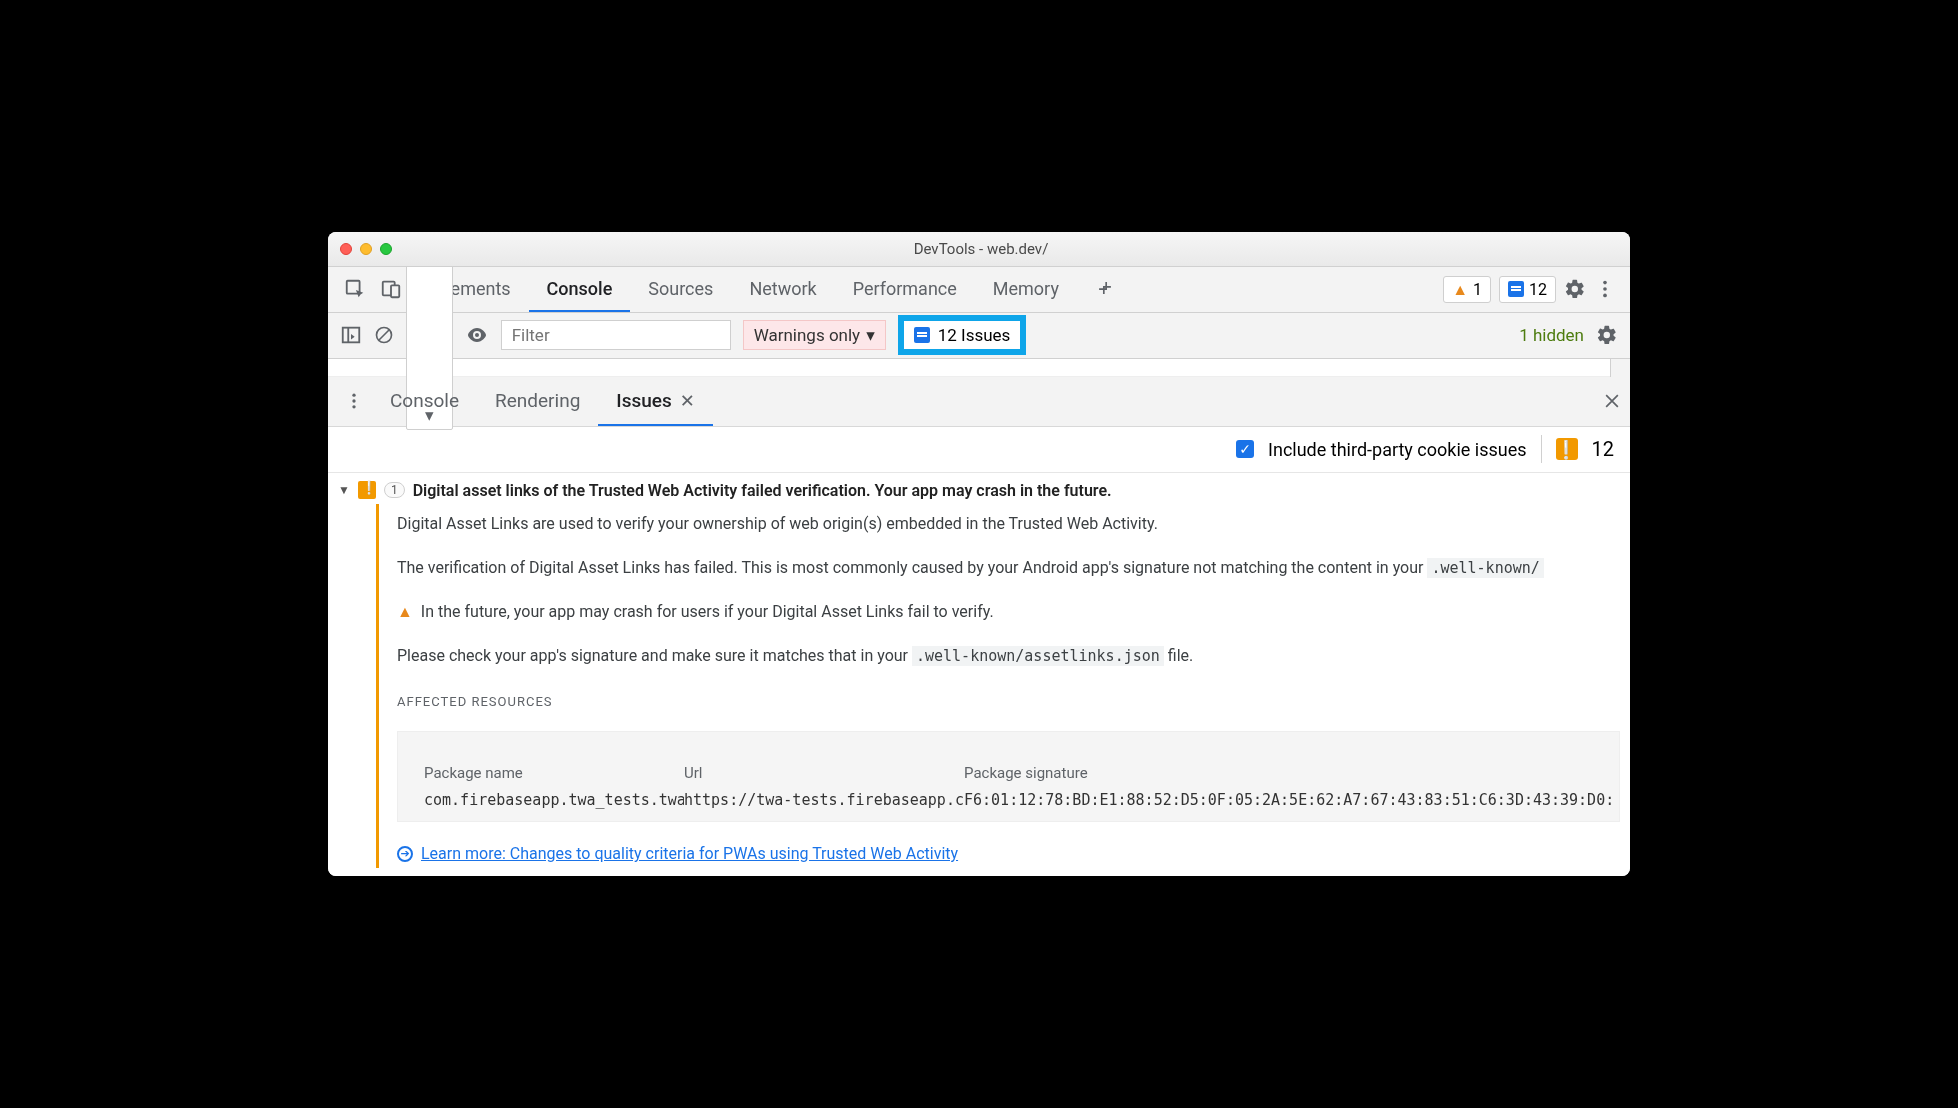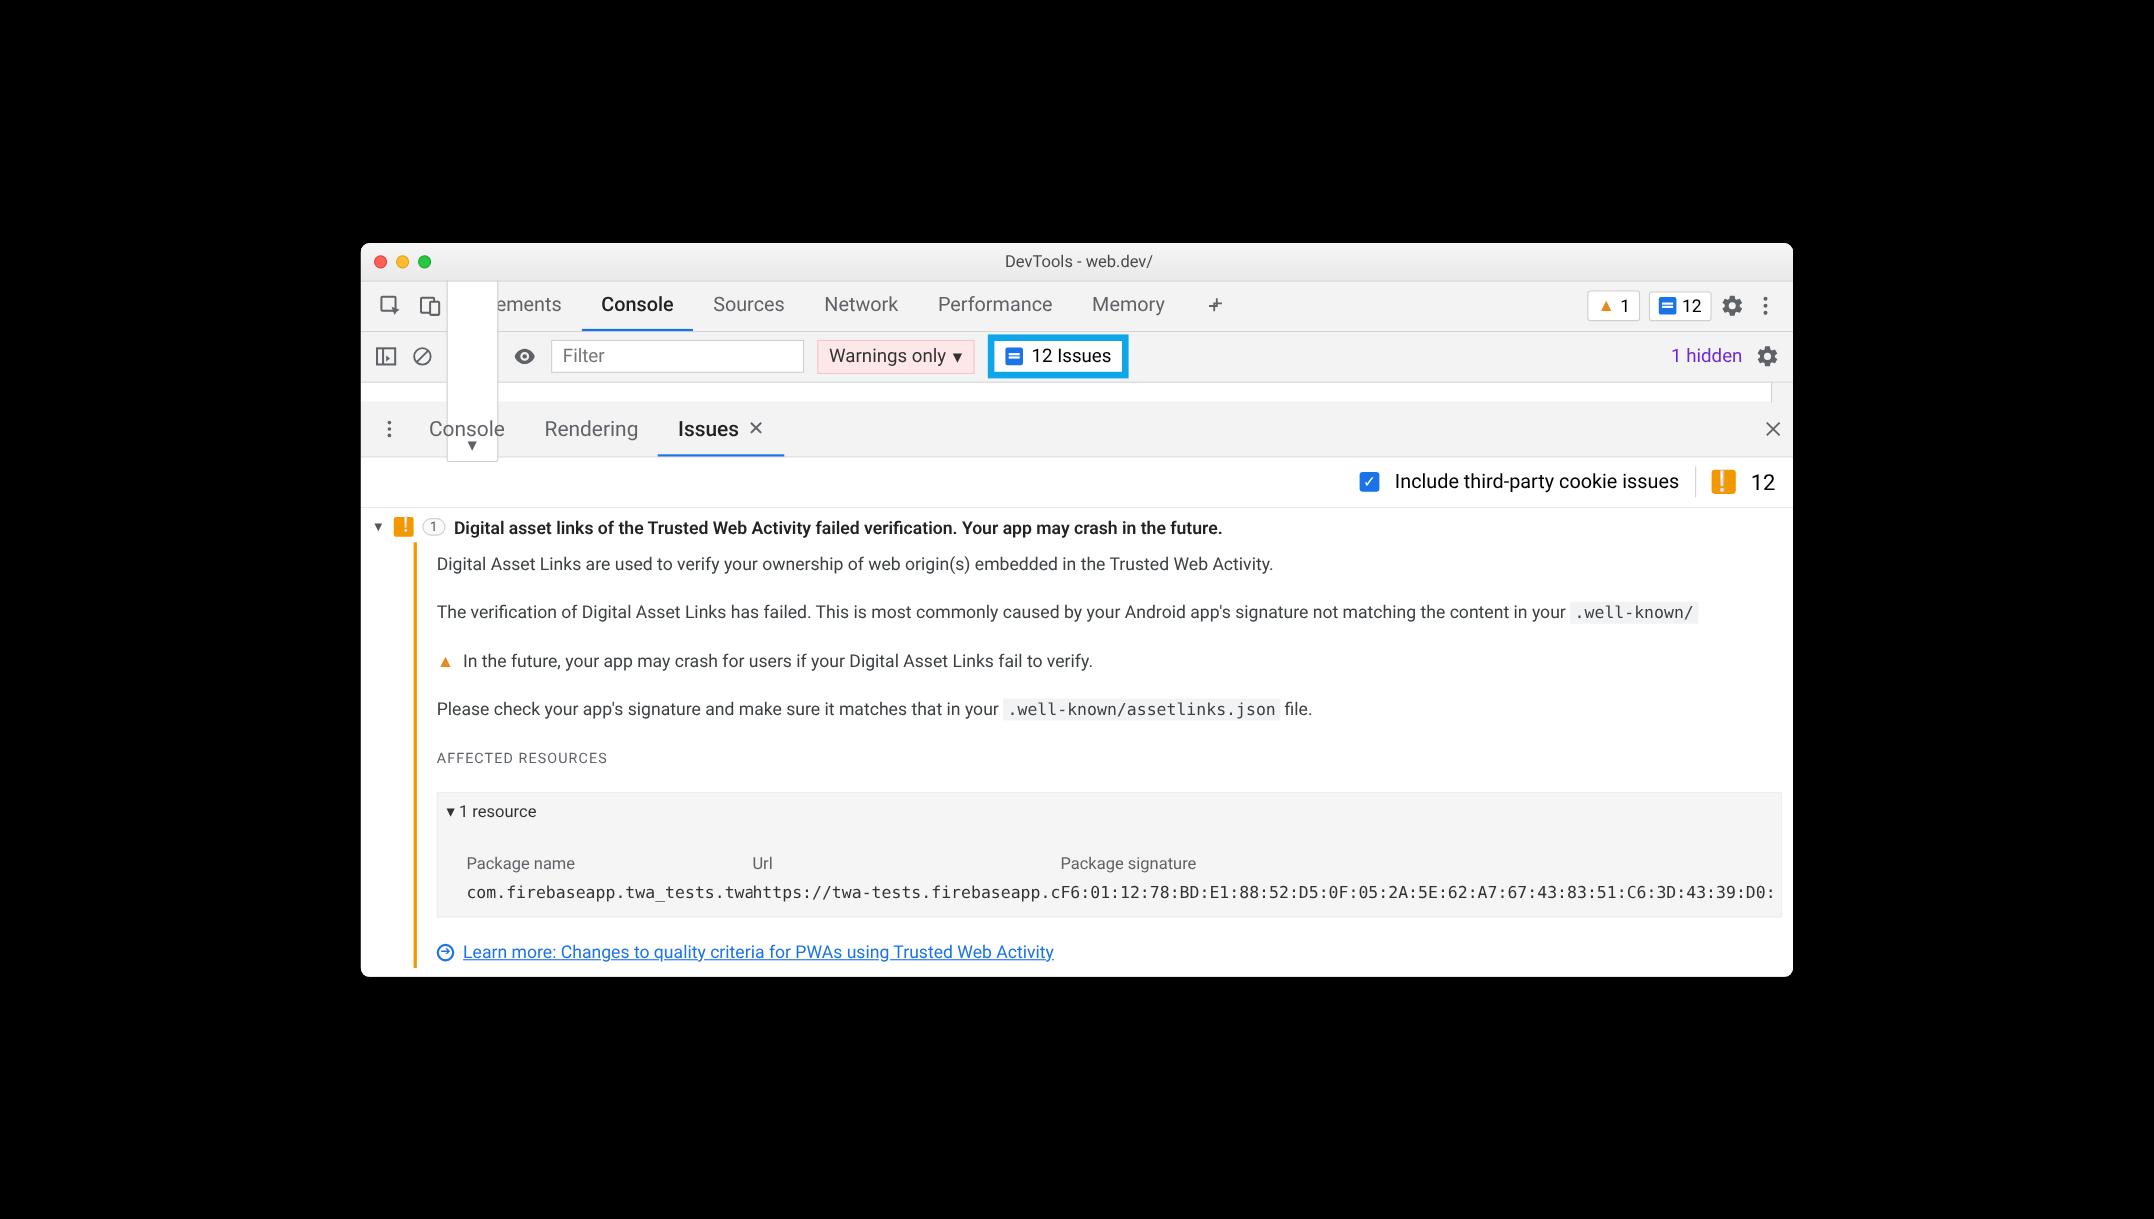--- a/index.html
+++ b/index.html
@@ -27,21 +27,21 @@
 .msg-sq::after { content:""; position:absolute; left:3px; top:5px; width:10px; height:2px; background:#fff; box-shadow: 0 3px 0 #fff; }
 .gear, .dots, .ovflw { color: #5f6368; }
 
 .filterbar { display: flex; align-items: center; height: 46px; border-bottom: 1px solid #d0d0d0; background: #f3f3f3; padding: 0 12px; gap: 12px; }
 .ctx-select { display: flex; align-items: center; gap: 140px; border: 1px solid #cfcfcf; background: #fff; padding: 4px 10px; border-radius: 2px; font-size: 17px; color: #333; flex-direction: column; }
 .ctx-select .caret { color: #5f6368; }
 .filter-input { border: 1px solid #cfcfcf; height: 30px; width: 230px; padding: 0 10px; font-size: 17px; color: #333; }
 .level { border: 1px solid #f4c7c7; background: #fde7e9; color: #333; padding: 4px 10px; font-size: 17px; display: flex; align-items: center; gap: 6px; }
 .chip { border: 6px solid #0ea5e9; background: #fff; padding: 4px 10px; font-size: 17px; display: flex; align-items: center; gap: 8px; }
 .spacer { flex: 1; }
-.muted { color: #6d28d9; font-size: 17px; }
+.muted { color: #4d7c0f; font-size: 17px; }
 
 .strip { height: 18px; background: #fff; border-bottom: 1px solid #eee; }
 .strip-corner { float: right; width: 20px; height: 18px; background: #f3f3f3; border-left: 1px solid #d0d0d0; }
 
 .drawer-tabs { display: flex; align-items: center; height: 50px; background: #f3f3f3; border-bottom: 1px solid #d8d8d8; padding: 0 8px; }
 .tabsm { padding: 0 18px; font-size: 19px; color: #5f6368; height: 100%; display: flex; align-items: center; cursor: pointer; border-bottom: 2px solid transparent; gap: 8px; }
 .tabsm.active { color: #202124; border-bottom-color: #1a73e8; font-weight: 500; }
 .tabsm .x { color: #5f6368; font-size: 18px; }
 .drawer-right { margin-left: auto; display: flex; align-items: center; gap: 10px; }
 
@@ -254,24 +254,20 @@
       <span>In the future, your app may crash for users if your Digital Asset Links fail to verify.</span>
     </div>
     <div>
       <span>Please check your app's signature and make sure it matches that in your </span>
       <code>.well-known/assetlinks.json</code>
       <span> file.</span>
     </div>
 
     <div class="affected-hdr">AFFECTED RESOURCES</div>
     <div class="res-wrap">
-      <div class="res-toggle">
-        <span>▾</span>
-        <span>1 resource</span>
-      </div>
       <div class="res-table">
         <div class="hdr">Package name</div>
         <div class="hdr">Url</div>
         <div class="hdr">Package signature</div>
         <div class="mono">com.firebaseapp.twa_tests.twa</div>
         <div class="mono">https://twa-tests.firebaseapp.com/</div>
         <div class="mono">F6:01:12:78:BD:E1:88:52:D5:0F:05:2A:5E:62:A7:67:43:83:51:C6:3D:43:39:D0:4E:27:C9:</div>
       </div>
     </div>
 

